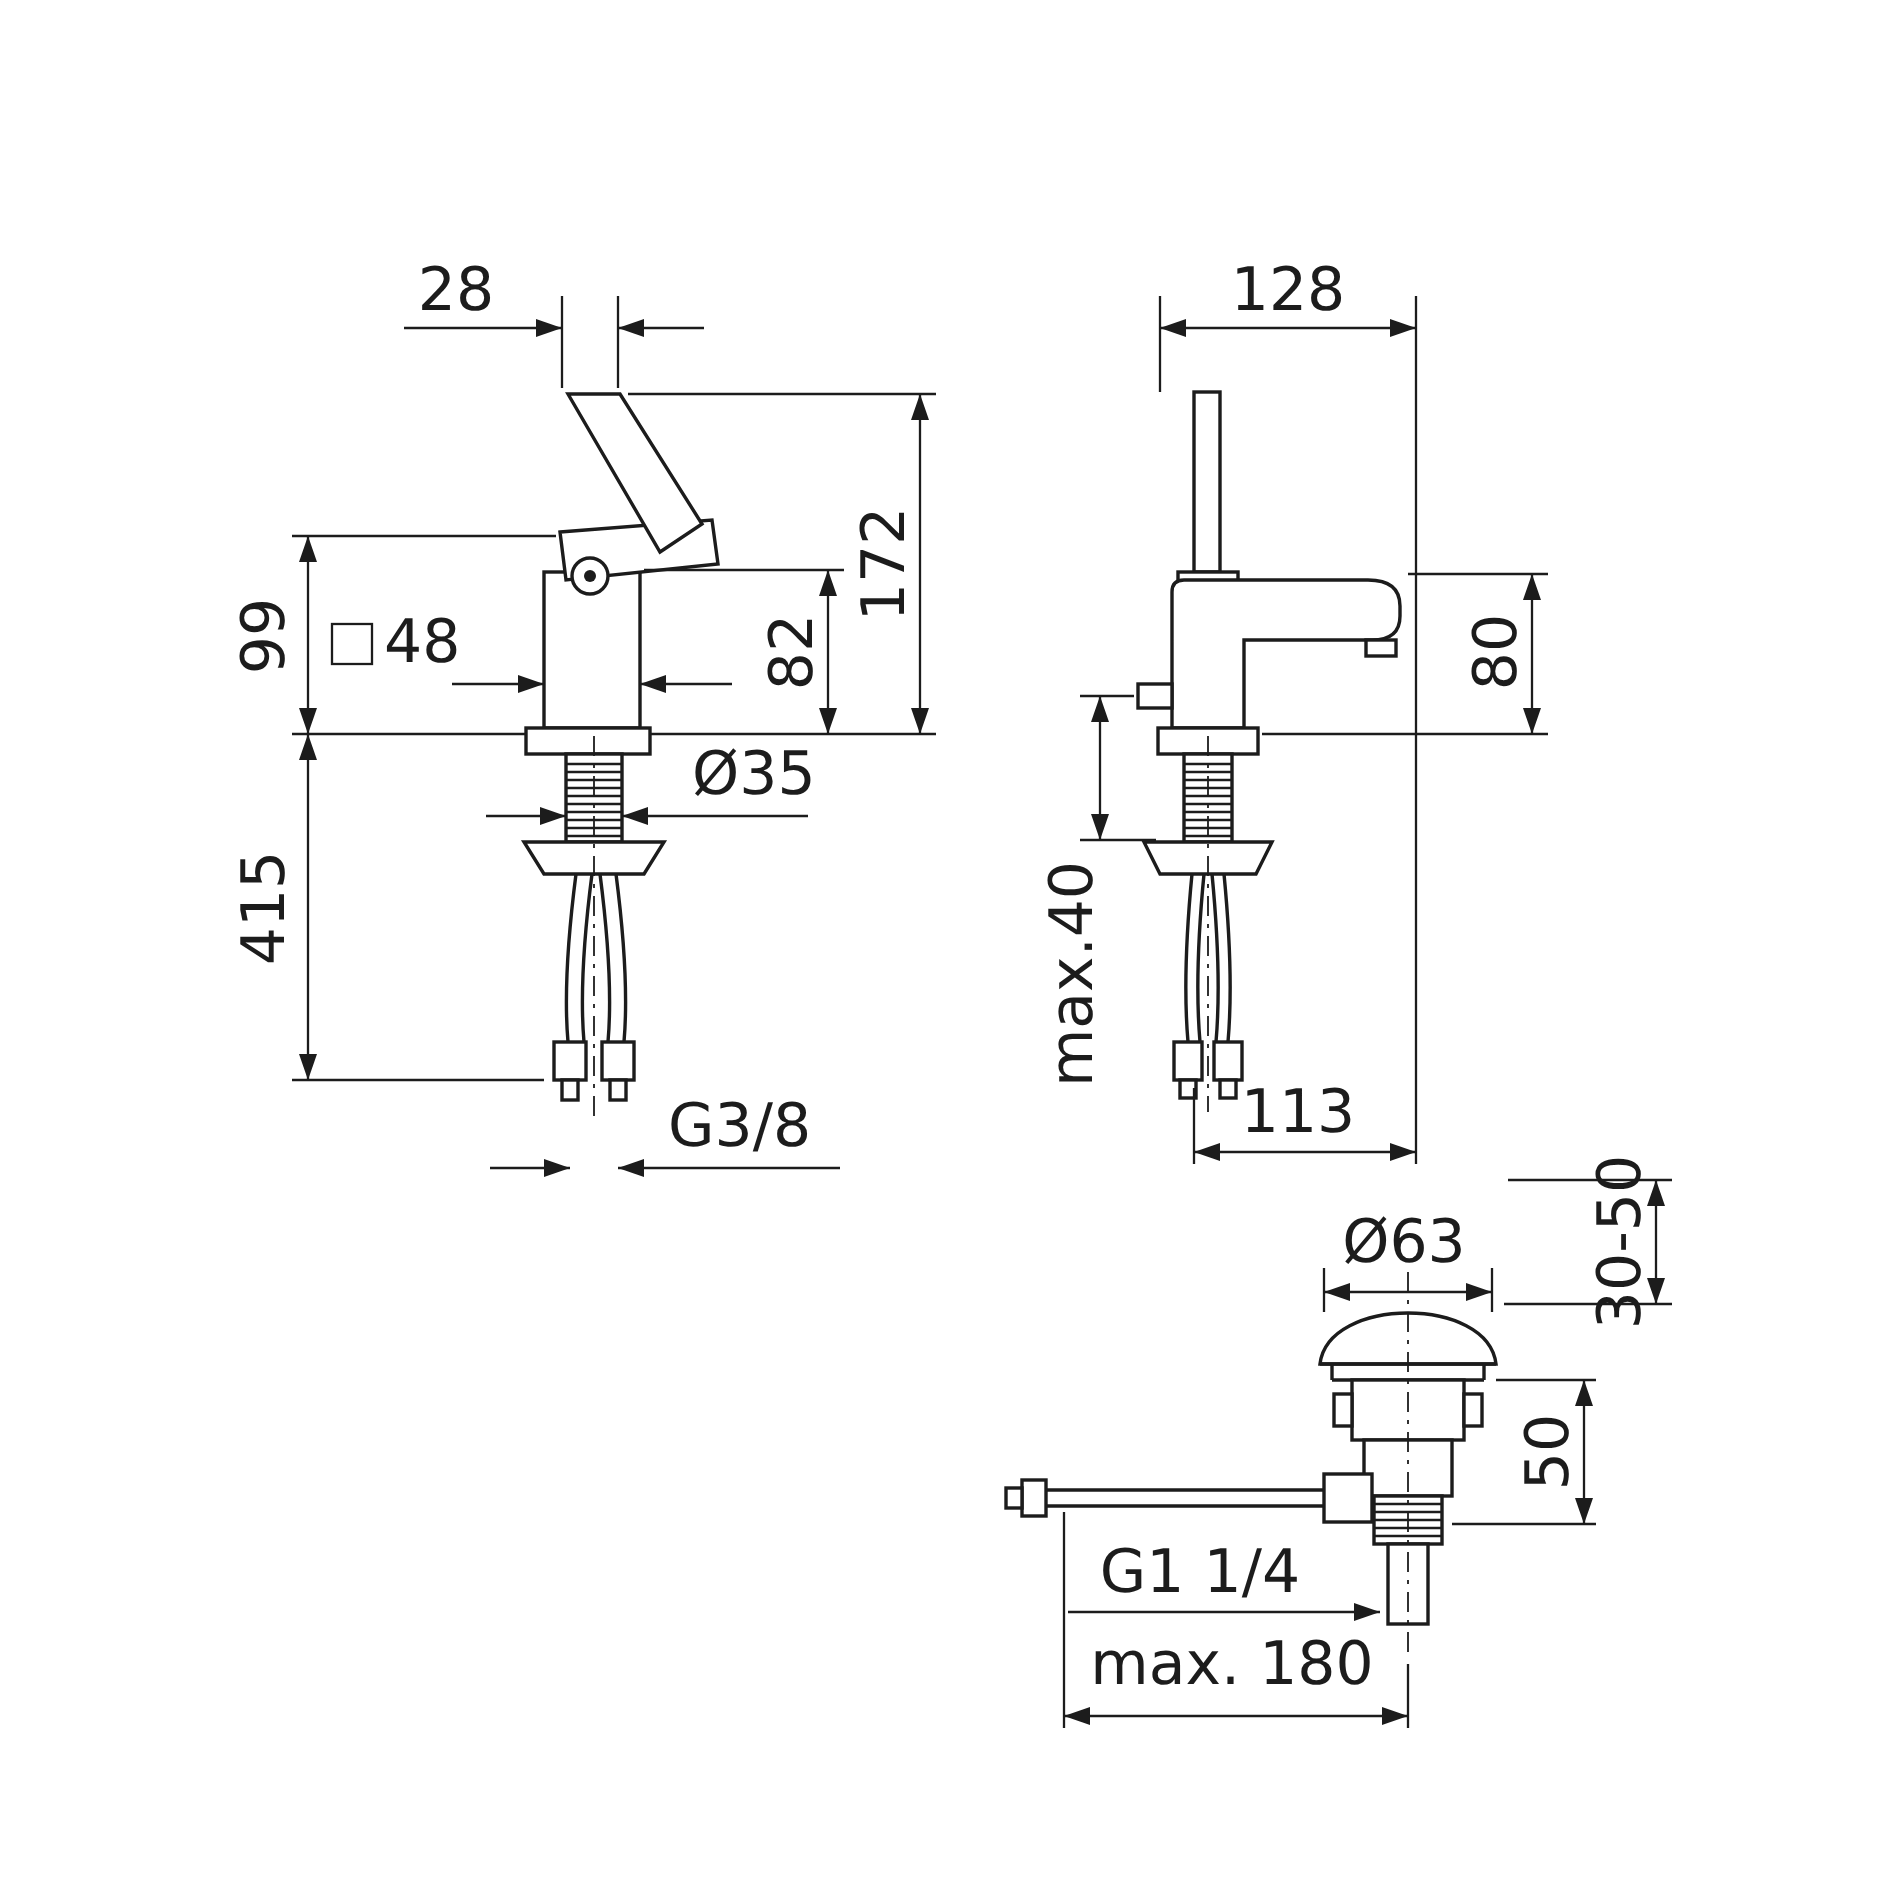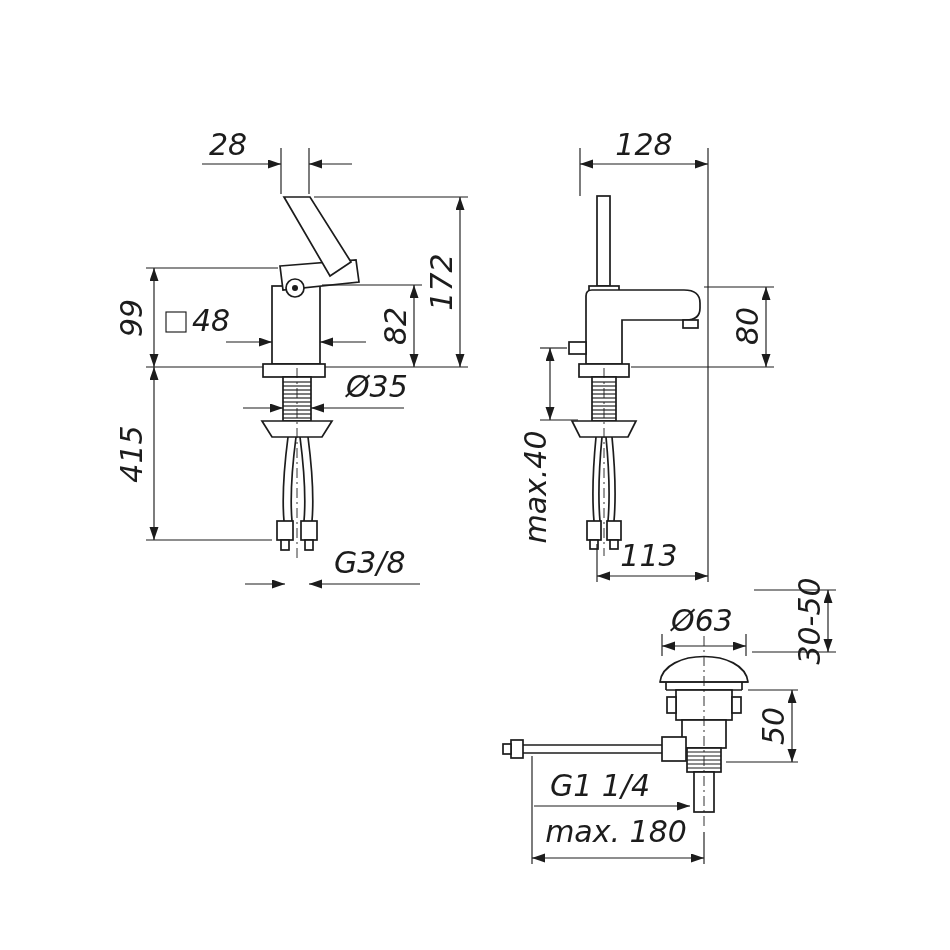--- a/index.html
+++ b/index.html
@@ -1,16 +1,16 @@
 <!DOCTYPE html>
 <html><head>
 <meta charset="utf-8">
 <style>
   html,body { margin:0; padding:0; background:#ffffff; }
-  .stage { width:950px; height:950px; background:#ffffff; position:relative;font-style:italic; }
+  .stage { width:950px; height:950px; background:#ffffff; position:relative; }
   .s  { stroke:#1c1c1c; stroke-width:1.7; fill:none; }
   .sf { stroke:#1c1c1c; stroke-width:1.7; fill:#ffffff; }
   .d  { stroke:#1c1c1c; stroke-width:1.15; fill:none; }
   .c  { stroke:#1c1c1c; stroke-width:0.9; fill:none; stroke-dasharray:10 4 2 4; }
   .t  { font-family:"DejaVu Sans", sans-serif; font-size:30px; fill:#1c1c1c; }
 </style>
 </head>
 <body>
 
 <div class="stage">

